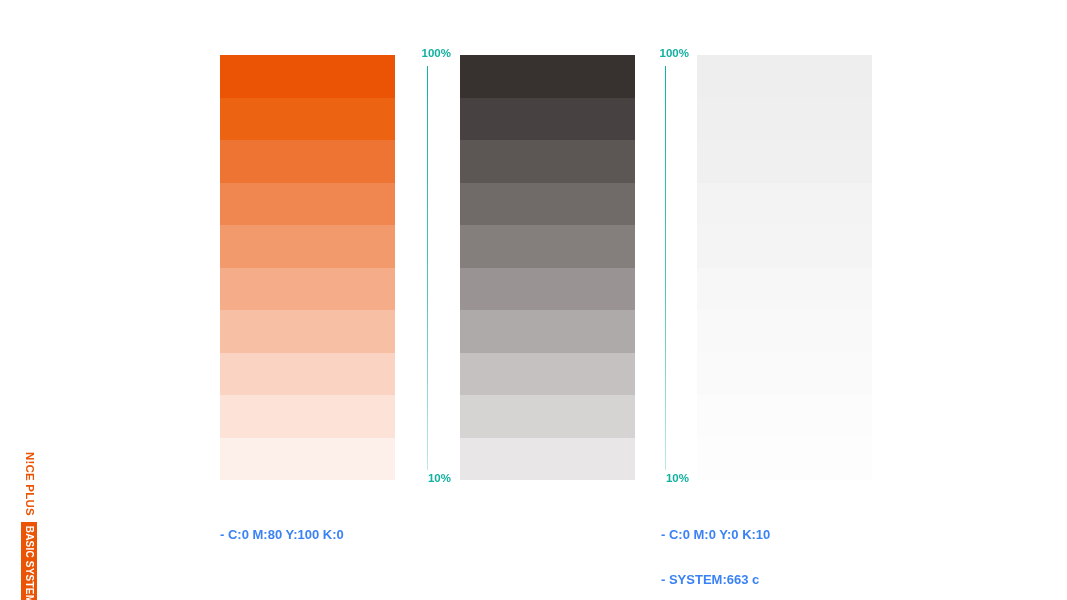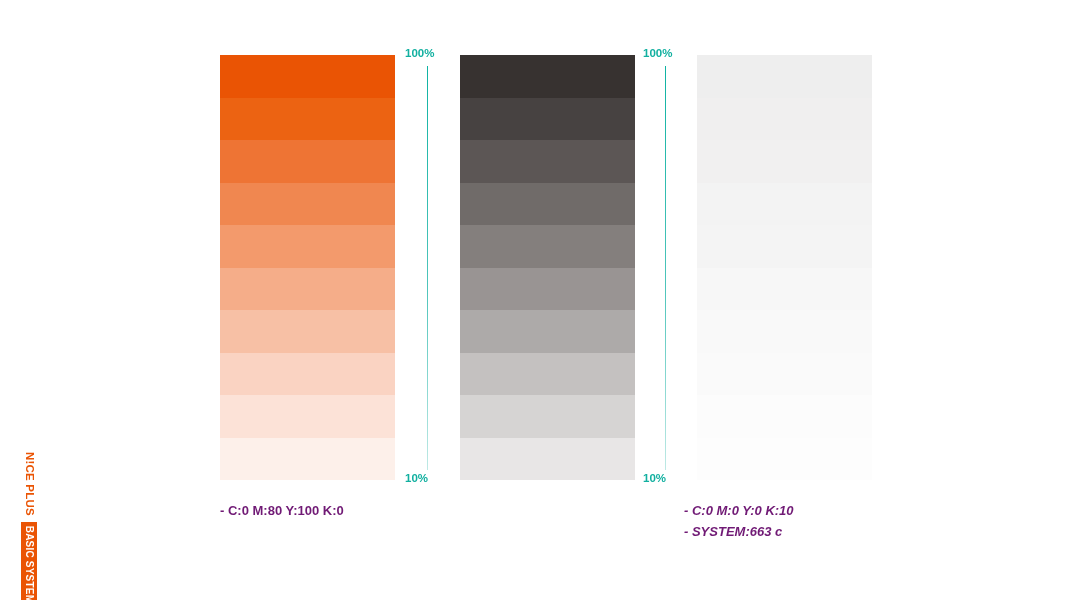--- a/index.html
+++ b/index.html
@@ -86,21 +86,21 @@
     height: 440px;
   }
   .scale.scale-1 { left: 405px; }
   .scale.scale-2 { left: 643px; }
 
   .scale-top-label,
   .scale-bottom-label {
     position: absolute;
     left: 0;
     width: 46px;
-    text-align: left;
+    text-align: right;
     font-size: 11.5px;
     font-weight: bold;
     color: #12b0a0;
     line-height: 1;
   }
   .scale-top-label { top: 0px; }
   .scale-bottom-label { bottom: 4px; }
 
   .scale-line {
     position: absolute;
@@ -112,28 +112,29 @@
   }
 
   
   .spec-block {
     position: absolute;
     top: 500px;
     width: 240px;
   }
   .spec-block.spec-1 { left: 220px; }
   .spec-block.spec-2 { left: 459px; }
-  .spec-block.spec-3 { left: 684px; font-style: italic; }
+  .spec-block.spec-3 { left: 661px; }
 
   .spec-line {
     font-size: 13px;
     font-weight: bold;
-    color: #701a75;
+    color: #3b82f6;
     line-height: 21px;
     white-space: nowrap;
+    margin-top: 24px;
   }
 </style>
 </head>
 <body>
 
 <div id="board">
 
   <div class="brand-rail">
     <div class="vertical">
       <span class="brand-name" style="color: rgb(234, 84, 4);">N!CE PLUS</span>

